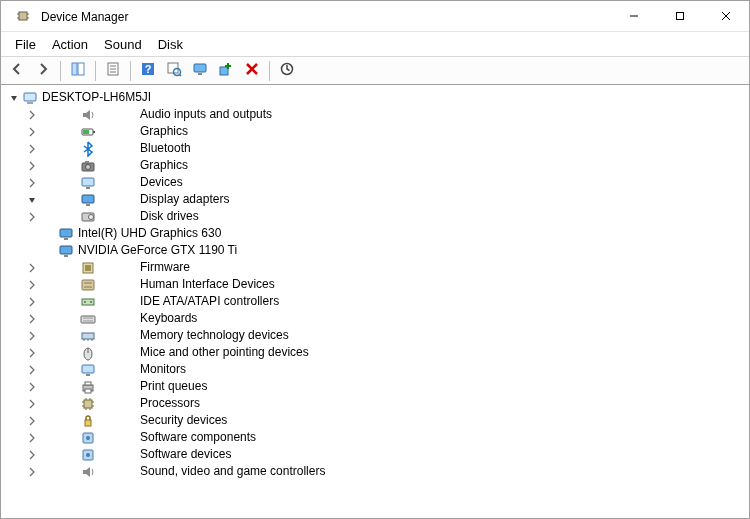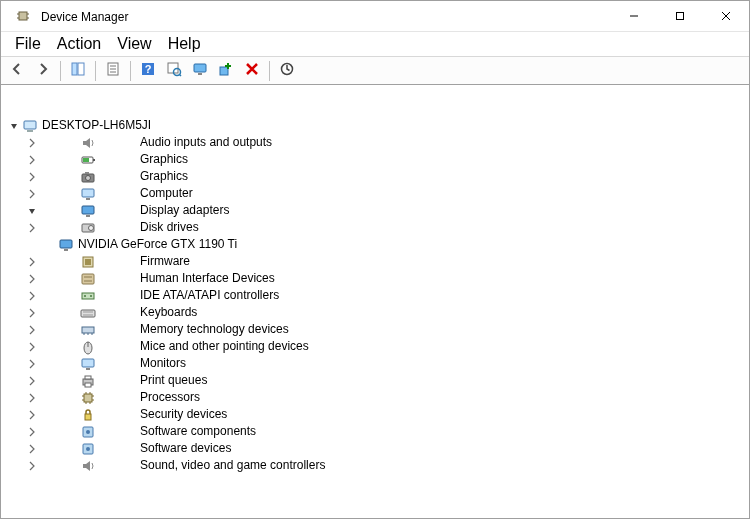--- a/index.html
+++ b/index.html
@@ -5,35 +5,35 @@
   html,body{margin:0;padding:0;font-family:"Segoe UI",Tahoma,sans-serif;font-size:12px;color:#000;background:#fff;overflow:hidden;}
   .window{width:750px;height:519px;border:1px solid #9f9f9f;box-sizing:border-box;display:flex;flex-direction:column;background:#fff;}
   
   .titlebar{height:30px;display:flex;align-items:center;justify-content:space-between;background:#fff;border-bottom:1px solid #e5e5e5;}
   .titlebar-left{display:flex;align-items:flex-end;padding-left:14px;}
   .titlebar-title{margin-left:6px;font-size:12px;color:#000;}
   .titlebar-controls{display:flex;height:100%;}
   .tb-btn{width:46px;height:100%;display:flex;align-items:center;justify-content:center;color:#000;}
   
   .menubar{height:20px;display:flex;align-items:center;padding:2px 6px;background:#fff;}
-  .menu-item{padding:2px 8px;font-size:16px;}
+  .menu-item{padding:2px 8px;font-size:13px;}
   
   .toolbar{height:27px;border-top:1px solid #d8d8d8;border-bottom:1px solid #a0a0a0;background:#fcfcfc;display:flex;align-items:center;padding:0 4px;gap:2px;}
   .toolsep{width:1px;height:20px;background:#c0c0c0;margin:0 3px;}
   .tbtn{width:22px;height:22px;display:flex;align-items:center;justify-content:center;border:1px solid transparent;border-radius:2px;}
   
   .client{flex:1;display:flex;position:relative;border-top:1px solid #fff;}
   .tree{flex:1;overflow-y:scroll;padding:3px 0 3px 2px;background:#fff;}
   
   .row{display:flex;align-items:center;height:17px;line-height:17px;white-space:nowrap;}
   .exp{width:14px;height:14px;display:flex;align-items:center;justify-content:center;margin-right:1px;color:#6b6b6b;}
   .exp svg{display:block;}
   .ic{width:16px;height:16px;display:flex;align-items:center;justify-content:center;margin-right:4px;}
   .lbl{font-size:12px;}
-  .ind0{padding-left:4px;margin-top:28px;}
+  .ind0{padding-left:4px;}
   .ind1{padding-left:22px;gap:40px;}
   .ind2{padding-left:40px;}
   
   .tree::-webkit-scrollbar{width:17px;background:#f0f0f0;}
   .tree::-webkit-scrollbar-thumb{background:#c2c2c2;border:1px solid #f0f0f0;}
   .tree::-webkit-scrollbar-button{height:17px;background:#f0f0f0;display:block;}
 </style>
 </head>
 <body>
 
@@ -237,22 +237,22 @@
           <svg width="10" height="10">
             <use href="#g-close"></use>
           </svg>
         </div>
     </div>
   </div>
 
   <div class="menubar">
     <div class="menu-item">File</div>
     <div class="menu-item">Action</div>
-    <div class="menu-item">View</div>
-    <div class="menu-item">Help</div>
+    <div class="menu-item">Sound</div>
+    <div class="menu-item">Disk</div>
   </div>
 
   <div class="toolbar">
     <div class="tbtn">
         <span><svg width="16" height="16">
             <use href="#t-back"></use>
           </svg></span>
       </div>
     <div class="tbtn">
         <span><svg width="16" height="16">
@@ -347,37 +347,50 @@
     <span class="lbl">Graphics</span>
   </div>
         <div class="row ind1">
     <span class="exp">
             <svg width="10" height="10">
               <use href="#g-chev-r"></use>
             </svg>
           </span>
     <span class="ic">
             <svg width="16" height="16">
+              <use href="#d-bluetooth"></use>
+            </svg>
+          </span>
+    <span class="lbl">Bluetooth</span>
+  </div>
+        <div class="row ind1">
+    <span class="exp">
+            <svg width="10" height="10">
+              <use href="#g-chev-r"></use>
+            </svg>
+          </span>
+    <span class="ic">
+            <svg width="16" height="16">
               <use href="#d-camera"></use>
             </svg>
           </span>
     <span class="lbl">Graphics</span>
   </div>
         <div class="row ind1">
     <span class="exp">
             <svg width="10" height="10">
               <use href="#g-chev-r"></use>
             </svg>
           </span>
     <span class="ic">
             <svg width="16" height="16">
               <use href="#d-pc"></use>
             </svg>
           </span>
-    <span class="lbl">Computer</span>
+    <span class="lbl">Devices</span>
   </div>
         <div class="row ind1">
     <span class="exp">
             <svg width="10" height="10">
               <use href="#g-chev-d"></use>
             </svg>
           </span>
     <span class="ic">
             <svg width="16" height="16">
               <use href="#d-display"></use>
@@ -398,20 +411,29 @@
           </span>
     <span class="lbl">Disk drives</span>
   </div>
         <div class="row ind2">
         <span class="exp"></span>
         <span class="ic">
             <svg width="16" height="16">
               <use href="#d-display"></use>
             </svg>
           </span>
+        <span class="lbl">Intel(R) UHD Graphics 630</span>
+      </div>
+        <div class="row ind2">
+        <span class="exp"></span>
+        <span class="ic">
+            <svg width="16" height="16">
+              <use href="#d-display"></use>
+            </svg>
+          </span>
         <span class="lbl">NVIDIA GeForce GTX 1190 Ti</span>
       </div>
         <div class="row ind1">
     <span class="exp">
             <svg width="10" height="10">
               <use href="#g-chev-r"></use>
             </svg>
           </span>
     <span class="ic">
             <svg width="16" height="16">

